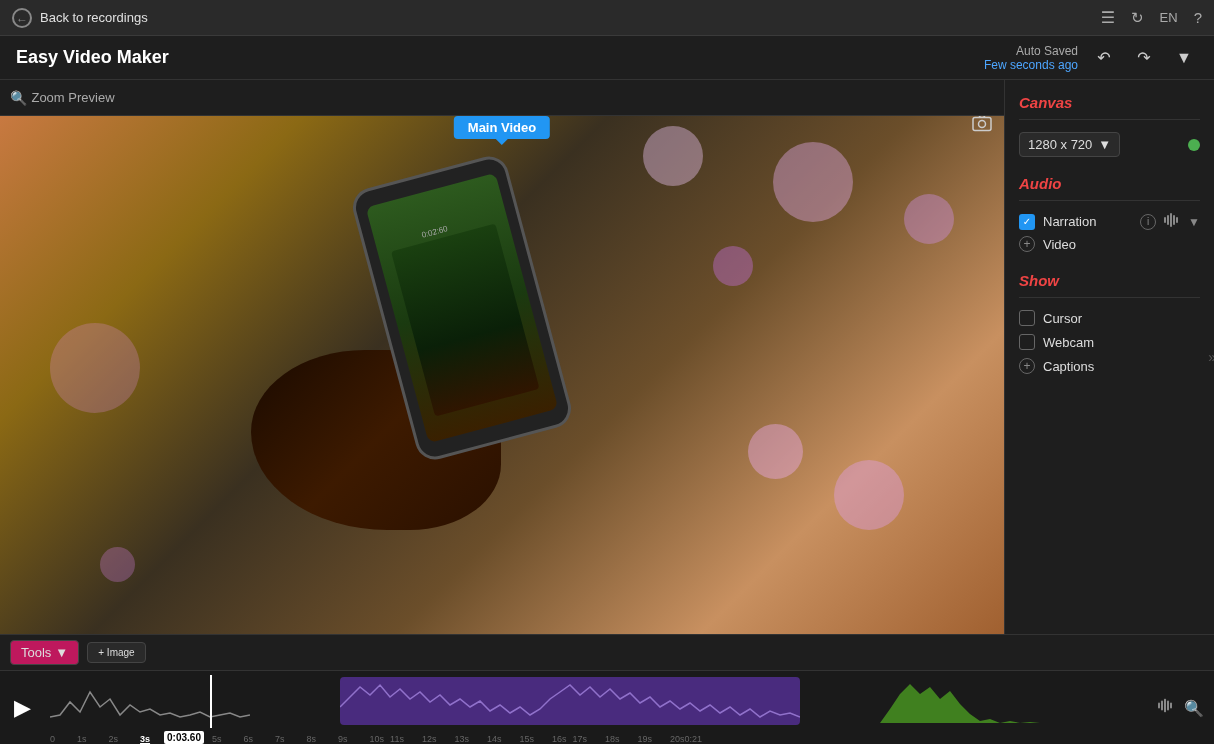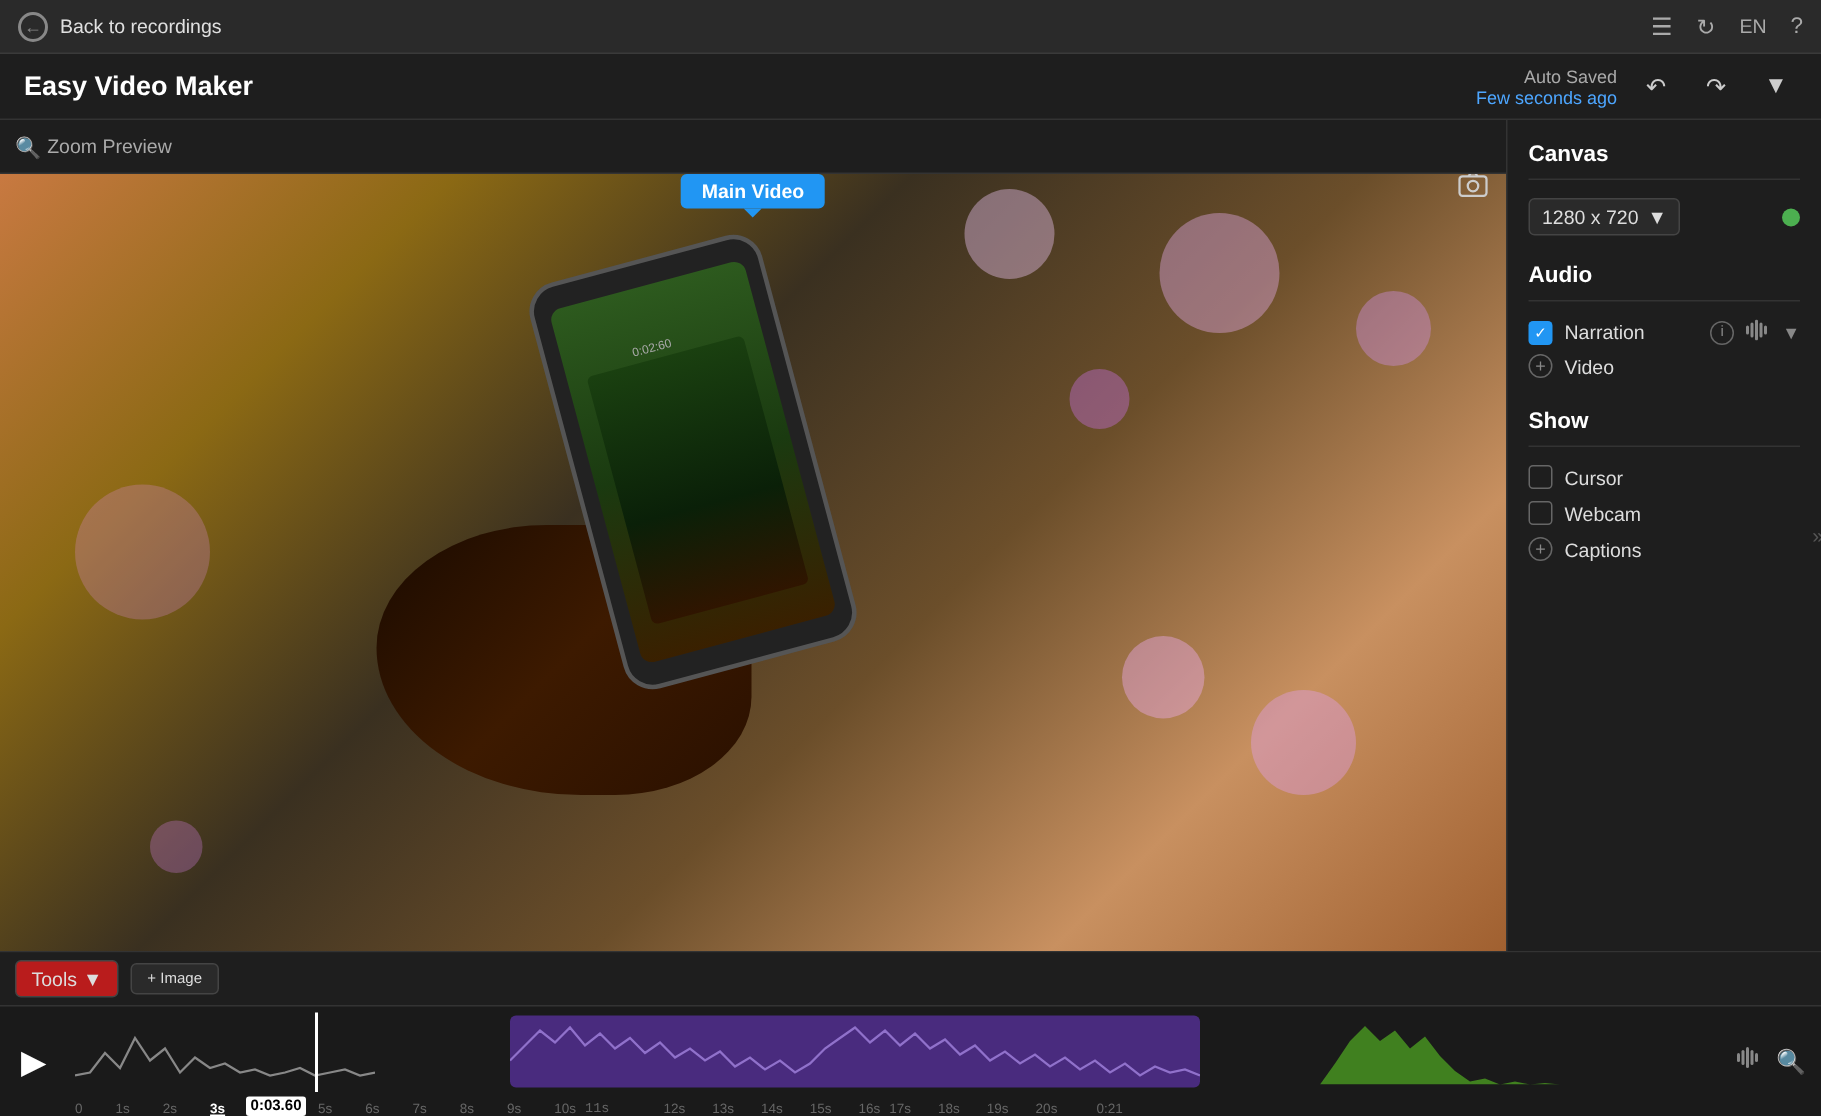--- a/index.html
+++ b/index.html
@@ -214,22 +214,23 @@
       background: #1e1e1e;
       border-left: 1px solid #333;
       padding: 14px 14px;
       display: flex;
       flex-direction: column;
       gap: 0;
     }
     .panel-section-title {
       font-size: 15px;
       font-weight: 600;
-      color: #ffffff;
+      color: #ef4444;
       margin-bottom: 8px;
+      font-style: italic;
     }
     .panel-divider {
       height: 1px;
       background: #333;
       margin: 8px 0 12px 0;
     }
     .canvas-row {
       display: flex;
       align-items: center;
       justify-content: space-between;
@@ -351,21 +352,21 @@
     .timeline-toolbar {
       height: 36px;
       display: flex;
       align-items: center;
       gap: 8px;
       padding: 0 10px;
       background: #1e1e1e;
       border-bottom: 1px solid #333;
     }
     .tools-btn {
-      background: #b91c1c;
+      background: #be185d;
       border: 1px solid #444;
       border-radius: 4px;
       color: #ddd;
       padding: 4px 10px;
       cursor: pointer;
       font-size: 13px;
       display: flex;
       align-items: flex-start;
       gap: 4px;
     }
@@ -584,30 +585,30 @@
       <span class="ruler-tick" style="margin-right:22px;">1s</span>
       <span class="ruler-tick" style="margin-right:22px;">2s</span>
       <span class="ruler-tick" style="margin-right:14px;font-weight:bold;color:#fff;text-decoration:underline;">3s</span>
       <div class="current-time" style="position:relative;bottom:0;margin-right:8px;">0:03.60</div>
       <span class="ruler-tick" style="margin-right:22px;">5s</span>
       <span class="ruler-tick" style="margin-right:22px;">6s</span>
       <span class="ruler-tick" style="margin-right:22px;">7s</span>
       <span class="ruler-tick" style="margin-right:22px;">8s</span>
       <span class="ruler-tick" style="margin-right:22px;">9s</span>
       <span class="ruler-tick" style="margin-right:6px;">10s</span>
-      <span class="ruler-tick" style="margin-right:36px;font-family:Liberation Mono, monospace;">11s</span>
+      <span class="ruler-tick" style="margin-right:18px;">11s</span>
       <span class="ruler-tick" style="margin-right:18px;">12s</span>
       <span class="ruler-tick" style="margin-right:18px;">13s</span>
       <span class="ruler-tick" style="margin-right:18px;">14s</span>
       <span class="ruler-tick" style="margin-right:18px;">15s</span>
       <span class="ruler-tick" style="margin-right:6px;">16s</span>
       <span class="ruler-tick" style="margin-right:18px;">17s</span>
       <span class="ruler-tick" style="margin-right:18px;">18s</span>
       <span class="ruler-tick" style="margin-right:18px;">19s</span>
-      <span class="ruler-tick" style="margin-right:26px;">20s</span>
+      <span class="ruler-tick" style="margin-right:0;">20s</span>
       <span class="ruler-tick">0:21</span>
     </div>
 
     <svg style="position:absolute;left:50px;top:6px;height:48px;width:200px;">
       <polyline points="0,40 10,38 20,25 30,35 40,15 50,30 60,22 70,38 80,28 90,35 100,32 110,38 120,36 130,40 140,38 150,35 160,40 170,38 180,36 190,40 200,38" fill="none" stroke="#888" stroke-width="1.5"></polyline>
     </svg>
 
     <div style="position:absolute;left:340px;top:6px;width:460px;height:48px;background:rgba(90,50,160,0.75);border-radius:4px;">
       
       <svg width="460" height="48" viewBox="0 0 460 48" style="opacity:0.6;">

